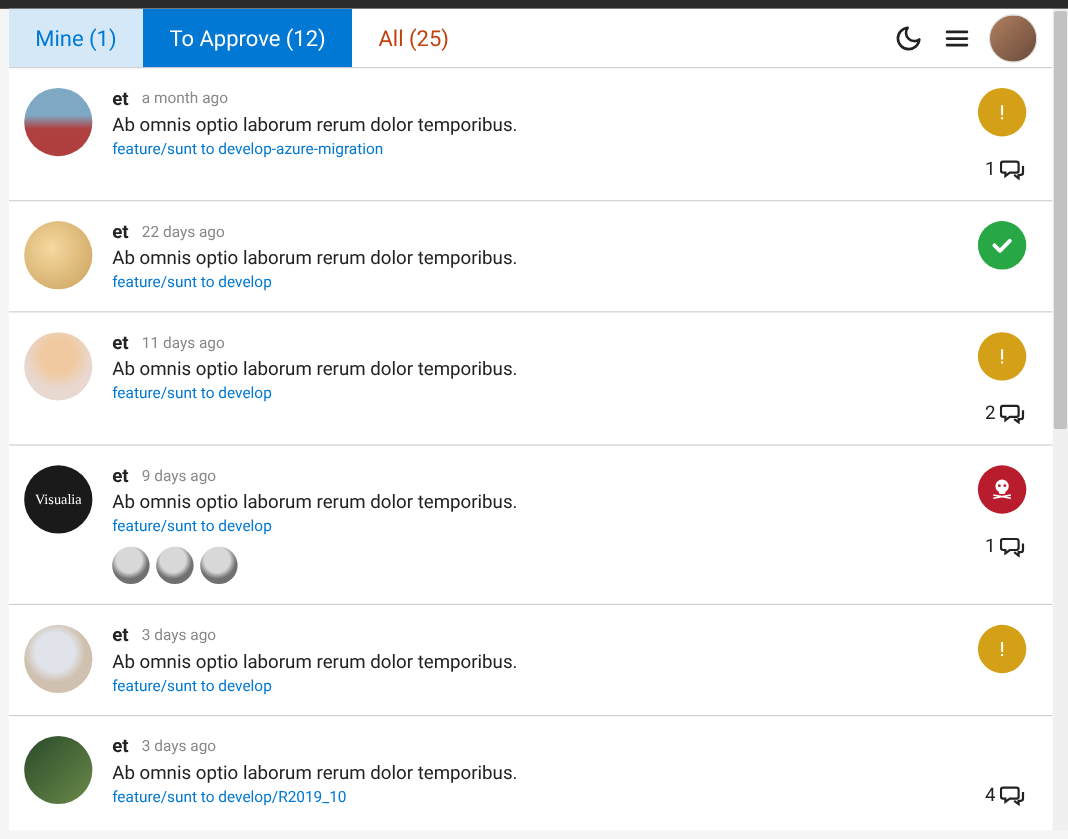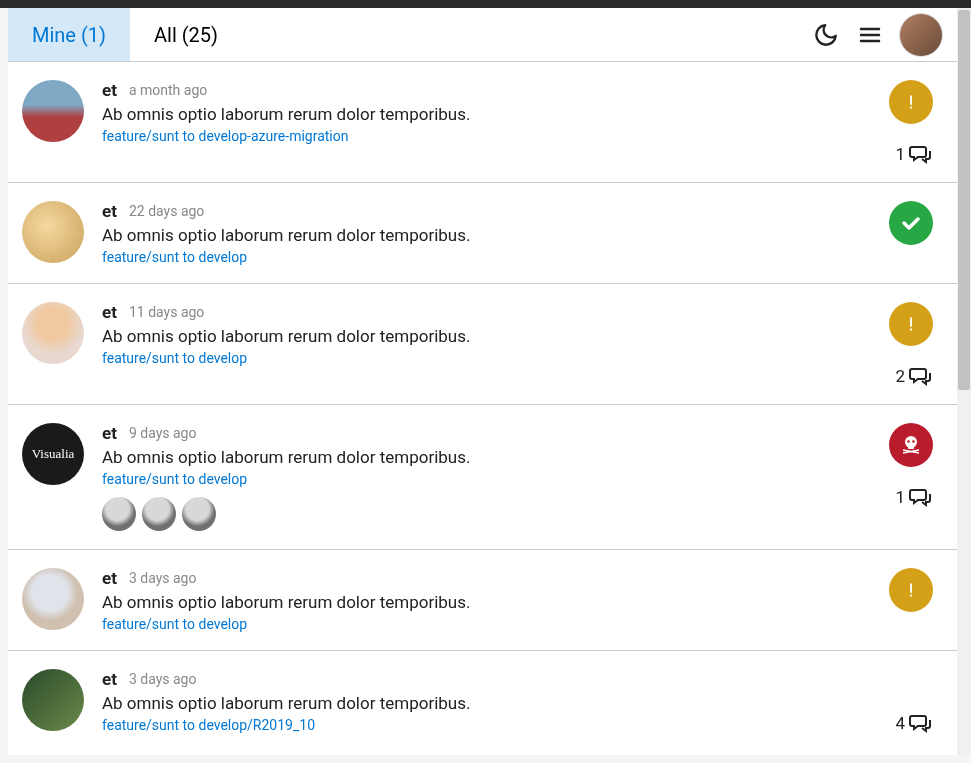--- a/index.html
+++ b/index.html
@@ -46,21 +46,21 @@
       border-right: none;
     }
     .tab.mine {
       background: #d5e8f8;
     }
     .tab.active {
       background: #0078d4;
       color: #fff;
     }
     .tab.all {
-      color: #000000;
+      color: #c2410c;
     }
     .spacer { flex: 1; }
     .header-icons {
       display: flex;
       align-items: center;
       gap: 14px;
       padding-right: 14px;
     }
     .icon-btn {
       width: 30px; height: 30px;
@@ -172,20 +172,21 @@
   </style>
 </head>
 <body>
 
 <div class="topbar-bg"></div>
 
 <div class="app">
   <div class="header">
     <div class="tabs">
       <div class="tab mine">Mine (1)</div>
+      <div class="tab active">To Approve (12)</div>
       <div class="tab all">All (25)</div>
     </div>
     <div class="spacer"></div>
     <div class="header-icons">
       <div class="icon-btn">
         <svg width="26" height="26" viewBox="0 0 24 24" fill="none" stroke="#222" stroke-width="2.2" stroke-linecap="round" stroke-linejoin="round">
             <path d="M21 12.79A9 9 0 1 1 11.21 3 7 7 0 0 0 21 12.79z"></path>
           </svg>
       </div>
       <div class="icon-btn">

